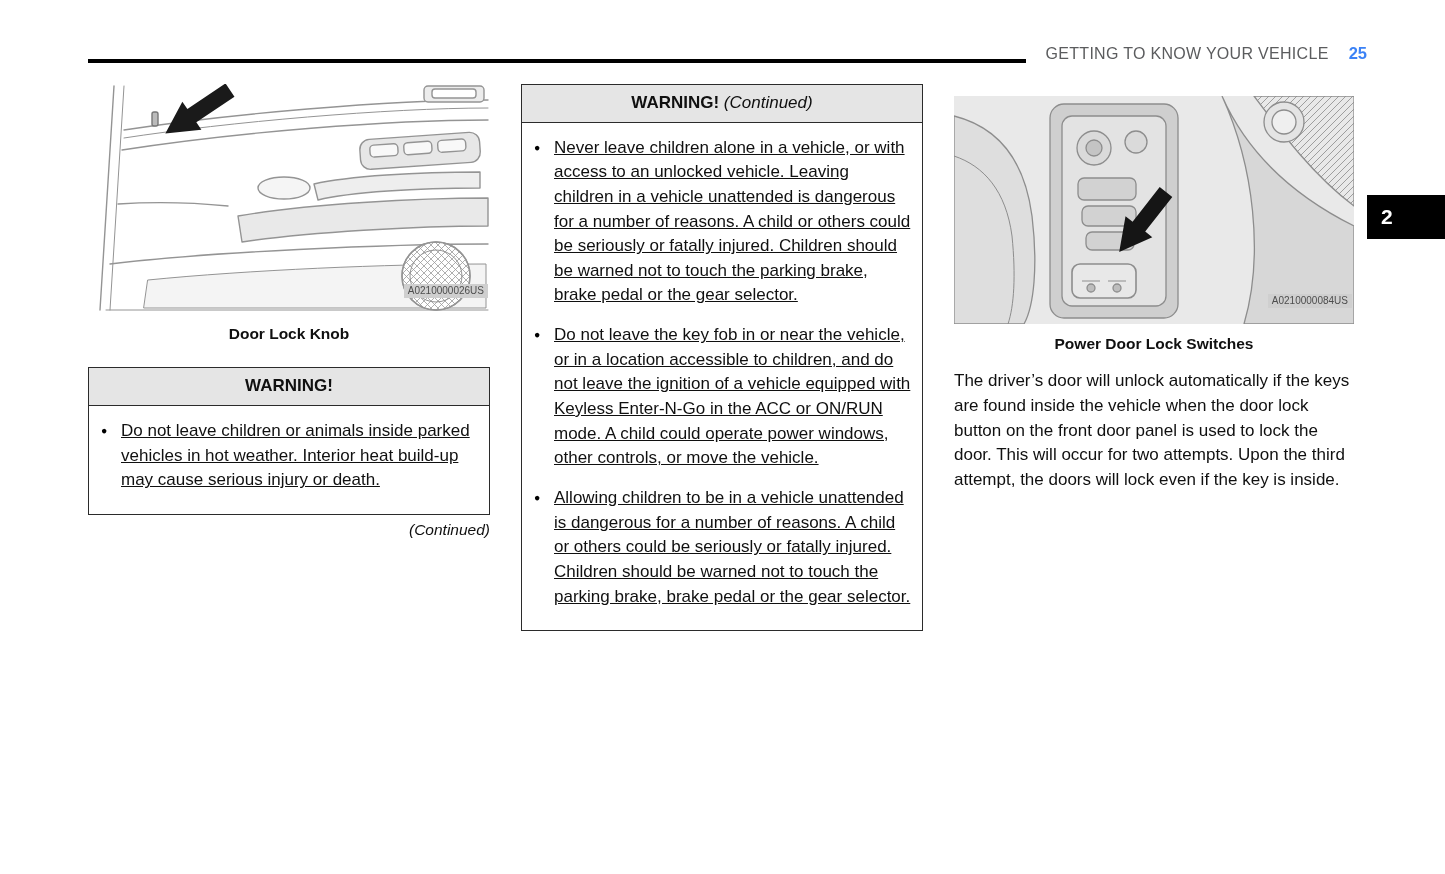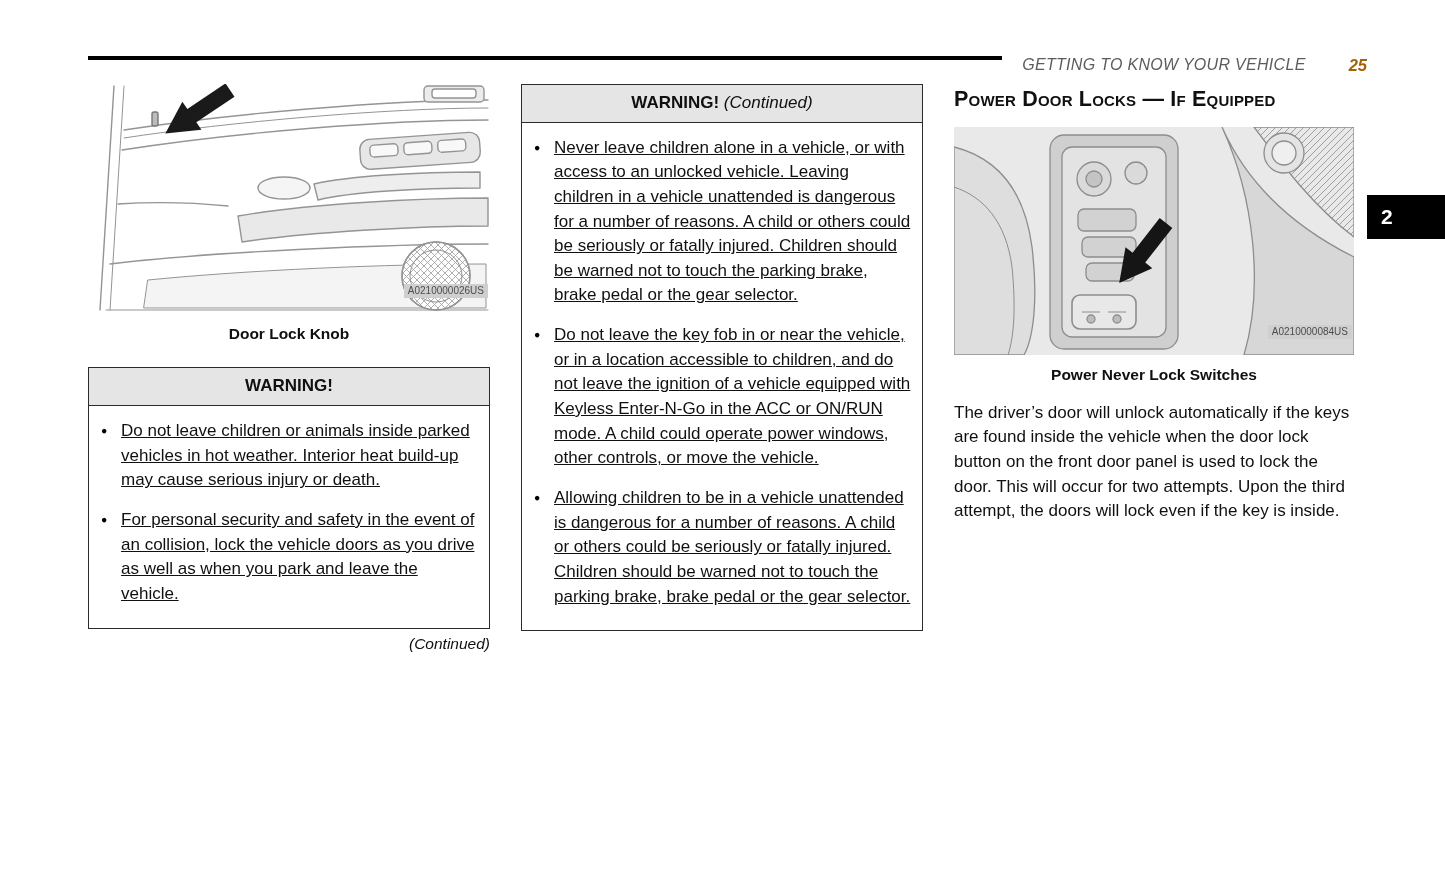--- a/index.html
+++ b/index.html
@@ -5,26 +5,26 @@
   * { margin:0; padding:0; box-sizing:border-box; }
   html,body { background:#fff; }
   body {
     width:1445px; height:874px; position:relative; overflow:hidden;
     font-family:"Liberation Sans", sans-serif; color:#101010;
   }
   .page { position:relative; width:1445px; height:874px; }
 
   
   .page-header {
-    position:absolute; top:56px; left:88px; right:78px;
-    display:flex; align-items:flex-start;font-style:italic;
+    position:absolute; top:44px; left:88px; right:78px;
+    display:flex; align-items:flex-end;
   }
   .header-rule { flex:1; height:4px; background:#000; margin-right:20px; }
   .header-title { color:#5b5c5e; font-size:16px; letter-spacing:.3px; white-space:nowrap; }
-  .page-number { color:#a16207; font-weight:bold; font-size:16.5px; margin-left:43px; }
+  .page-number { color:#3b82f6; font-weight:bold; font-size:16.5px; margin-left:20px; }
 
   
   .columns {
     position:absolute; top:84px; left:88px;
     display:grid; grid-template-columns:402px 402px 400px; column-gap:31px;
     align-items:start;
   }
   .col { font-size:17px; line-height:1.45; }
 
   
@@ -131,21 +131,20 @@
       </figure>
       <div class="fig-caption">Door Lock Knob</div>
 
       <div class="warning-box">
         <div class="warning-header">
           <span class="warning-title">WARNING!</span>
         </div>
         <div class="warning-body">
           <ul>
             <li>Do not leave children or animals inside parked vehicles in hot weather. Interior heat build-up may cause serious injury or death.</li>
-            <li>For personal security and safety in the event of an collision, lock the vehicle doors as you drive as well as when you park and leave the vehicle.</li>
           </ul>
         </div>
       </div>
       <div class="continued-note">(Continued)</div>
     </section>
 
     <section class="col">
       <div class="warning-box">
         <div class="warning-header">
           <span class="warning-title">WARNING!</span>
@@ -155,21 +154,20 @@
           <ul>
             <li>Never leave children alone in a vehicle, or with access to an unlocked vehicle. Leaving children in a vehicle unattended is dangerous for a number of reasons. A child or others could be seriously or fatally injured. Children should be warned not to touch the parking brake, brake pedal or the gear selector.</li>
             <li>Do not leave the key fob in or near the vehicle, or in a location accessible to children, and do not leave the ignition of a vehicle equipped with Keyless Enter-N-Go in the ACC or ON/RUN mode. A child could operate power windows, other controls, or move the vehicle.</li>
             <li>Allowing children to be in a vehicle unattended is dangerous for a number of reasons. A child or others could be seriously or fatally injured. Children should be warned not to touch the parking brake, brake pedal or the gear selector.</li>
           </ul>
         </div>
       </div>
     </section>
 
     <section class="col">
-      <h2 class="section-title">Power Door Locks — If Equipped</h2>
 
       <figure class="figure right-figure">
         <svg viewBox="0 0 400 228" width="400" height="228" xmlns="http://www.w3.org/2000/svg">
           <defs>
             <pattern id="xhatch2" width="7" height="7" patternUnits="userSpaceOnUse">
               <path d="M0,7 L7,0" stroke="#8a8a8a" stroke-width="0.8"></path>
             </pattern>
           </defs>
           <rect x="0" y="0" width="400" height="228" fill="#e9e9e9"></rect>
           <g stroke="#8d8d8d" stroke-width="1.3" fill="none">
@@ -191,21 +189,21 @@
             <path d="M128,185 h18 M154,185 h18" stroke-width="1.2"></path>
             <circle cx="137" cy="192" r="4" fill="#bdbdbd"></circle>
             <circle cx="163" cy="192" r="4" fill="#bdbdbd"></circle>
           </g>
           <g transform="translate(212,96) rotate(128)" fill="#151515">
             <polygon points="0,-8 44,-8 44,-17 76,0 44,17 44,8 0,8"></polygon>
           </g>
         </svg>
         <span class="fig-code">A0210000084US</span>
       </figure>
-      <div class="fig-caption fig-caption-right">Power Never Lock Switches</div>
+      <div class="fig-caption fig-caption-right">Power Door Lock Switches</div>
 
       <p class="para para-after-fig">The driver’s door will unlock automatically if the keys are found inside the vehicle when the door lock button on the front door panel is used to lock the door. This will occur for two attempts. Upon the third attempt, the doors will lock even if the key is inside.</p>
     </section>
 
   </main>
 
   <div class="chapter-tab">2</div>
 
 </div>
 

